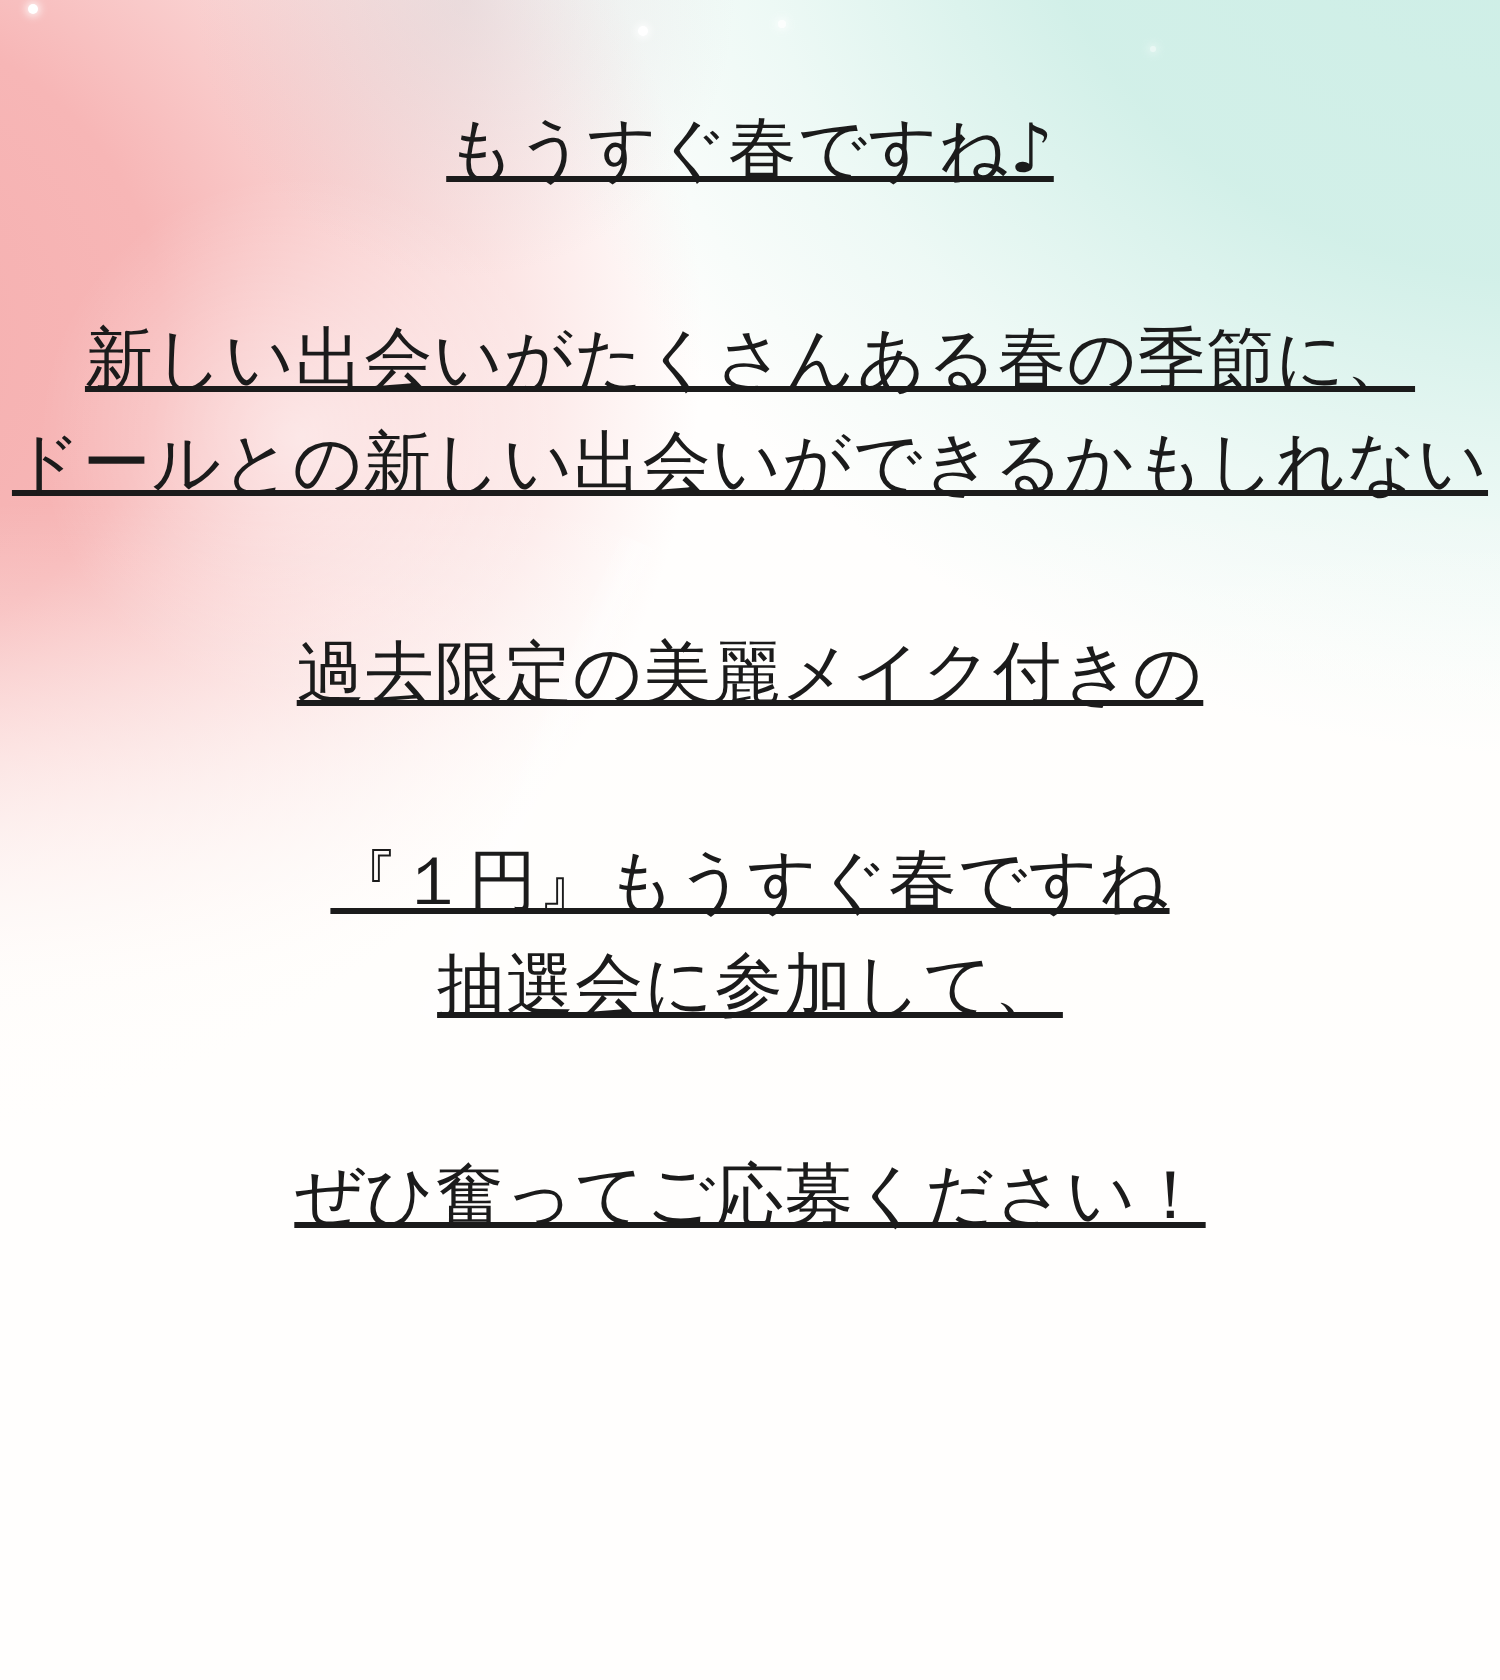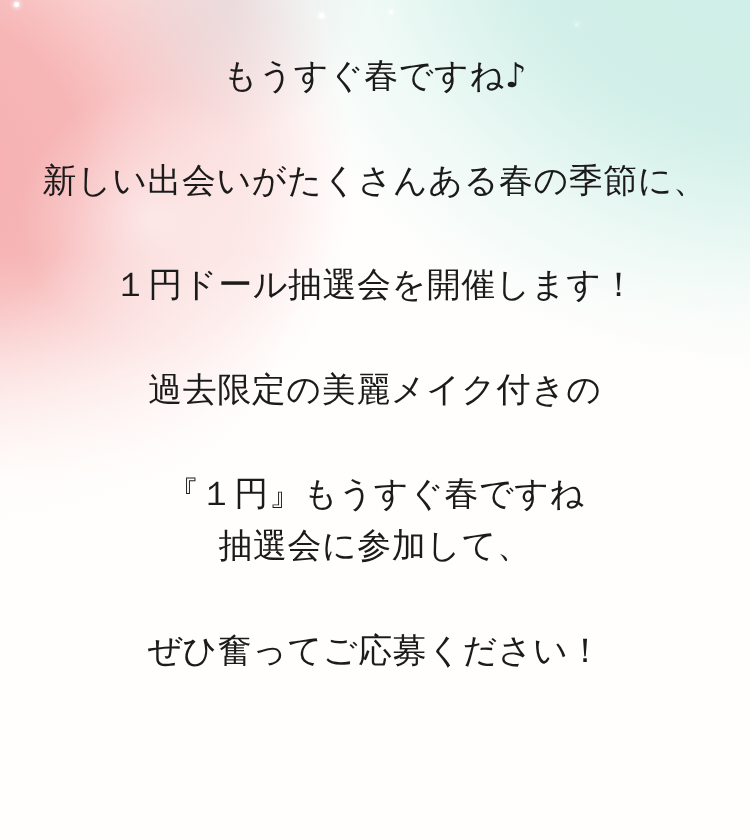--- a/index.html
+++ b/index.html
@@ -34,20 +34,21 @@
         var(--mint) 0%,
         rgba(205,238,230,0.9) 38%,
         rgba(216,243,236,0.45) 58%,
         rgba(224,246,240,0) 76%),
       radial-gradient(78% 62% at -14% 20%,
         var(--pink) 0%,
         #f7b6b6 32%,
         rgba(248,197,197,0.6) 55%,
         rgba(251,224,224,0) 78%),
       var(--paper);
+    text-decoration: underline;
   }
   .light-streak {
     position: absolute;
     left: 255px;
     top: 260px;
     width: 24px;
     height: 260px;
     transform: rotate(24deg);
     background: linear-gradient(90deg,
       rgba(255,255,255,0) 0%,
@@ -93,22 +94,21 @@
   <span class="sparkle s1"></span>
   <span class="sparkle s2"></span>
   <span class="sparkle s3"></span>
 
   <div class="announcement">
     <p>
       <span>もうすぐ春ですね♪</span>
     </p>
     <p>
       <span>新しい出会いがたくさんある春の季節に、</span><br>
-      <br>
-      <span>１円ドール抽選会を開催します！</span>
+      <span>ドールとの新しい出会いができるかもしれない</span><br>
     </p>
     <p>
       <span>過去限定の美麗メイク付きの</span><br>
       <br>
       <span>『１円』もうすぐ春ですね</span><br>
       <span>抽選会に参加して、</span><br>
     </p>
     <p>
       <span>ぜひ奮ってご応募ください！</span>
     </p>

